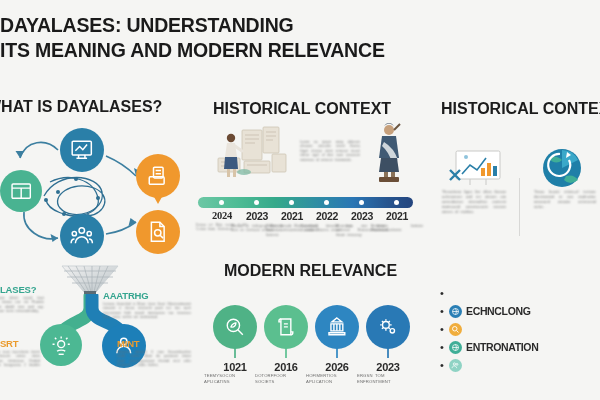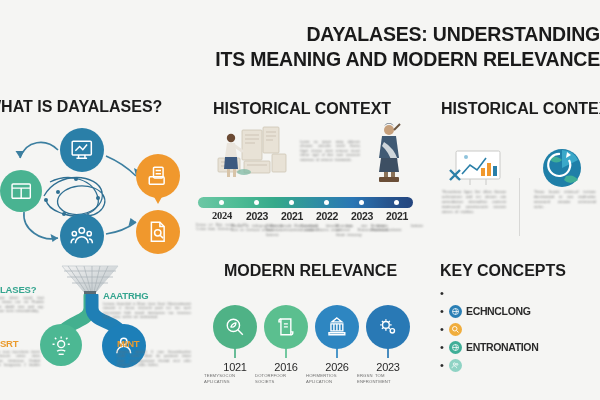--- a/index.html
+++ b/index.html
@@ -6,21 +6,21 @@
   body{
     width:600px;height:400px;overflow:hidden;
     background:#f4f4f2;
     font-family:"Liberation Sans", sans-serif;
     color:#1d1d1d;
     position:relative;
   }
   .poster{position:absolute;inset:0;background:#f5f5f3;}
 
   
-  .title-block{position:absolute;left:0;right:0;top:22px;text-align:right;}
+  .title-block{position:absolute;left:0;right:0;top:13px;text-align:left;}
   .title-line{
     font-weight:bold;font-size:19.5px;letter-spacing:-0.2px;
     line-height:25px;color:#1a1a1a;white-space:nowrap;
   }
 
   
   .sec-head{
     font-weight:bold;font-size:16px;letter-spacing:0px;color:#1c1c1c;
     white-space:nowrap;
   }
@@ -78,21 +78,21 @@
   .mr-pin{
     position:absolute;left:50%;margin-left:-22px;top:0;
     width:44px;height:44px;border-radius:50%;
     display:flex;align-items:center;justify-content:center;
   }
   .mr-pin:after{
     content:"";position:absolute;left:50%;margin-left:-1px;top:41px;
     width:1.5px;height:12px;background:inherit;opacity:.85;
   }
   .mr-pin svg{width:54%;height:54%;}
-  .mr-year{position:absolute;top:56px;left:0;right:0;font-weight:normal;font-size:11px;color:#2a2a2a;letter-spacing:-0.3px;}
+  .mr-year{position:absolute;top:56px;left:0;right:0;font-weight:bold;font-size:11px;color:#2a2a2a;letter-spacing:-0.3px;}
   .mr-label{position:absolute;top:68px;left:0;right:0;}
 
   
   #key-head{position:absolute;left:440px;top:262px;}
   #key-list{position:absolute;left:440px;top:284px;width:158px;}
   .kc-row{display:flex;align-items:center;height:18px;}
   .kc-bullet{width:9px;font-size:11px;color:#2a2a2a;line-height:1;}
   .kc-icon{
     width:13px;height:13px;border-radius:50%;margin-right:4px;flex:none;
     display:flex;align-items:center;justify-content:center;
@@ -404,21 +404,20 @@
         </svg>
       </div>
       <div class="mr-year">2023</div>
       <div class="mr-label blur s3">
         <span>ERGSN TOM</span><br>
         <span>ENFRONTMENT</span>
       </div>
     </div>
   </div>
 
-  <div class="sec-head" id="key-head">KEY CONCEPTS</div>
 
   <div id="key-list">
 
     <div class="kc-row">
       <span class="kc-bullet">•</span>
       <span class="kc-spacer"></span>
     </div>
 
     <div class="kc-row">
       <span class="kc-bullet">•</span>

